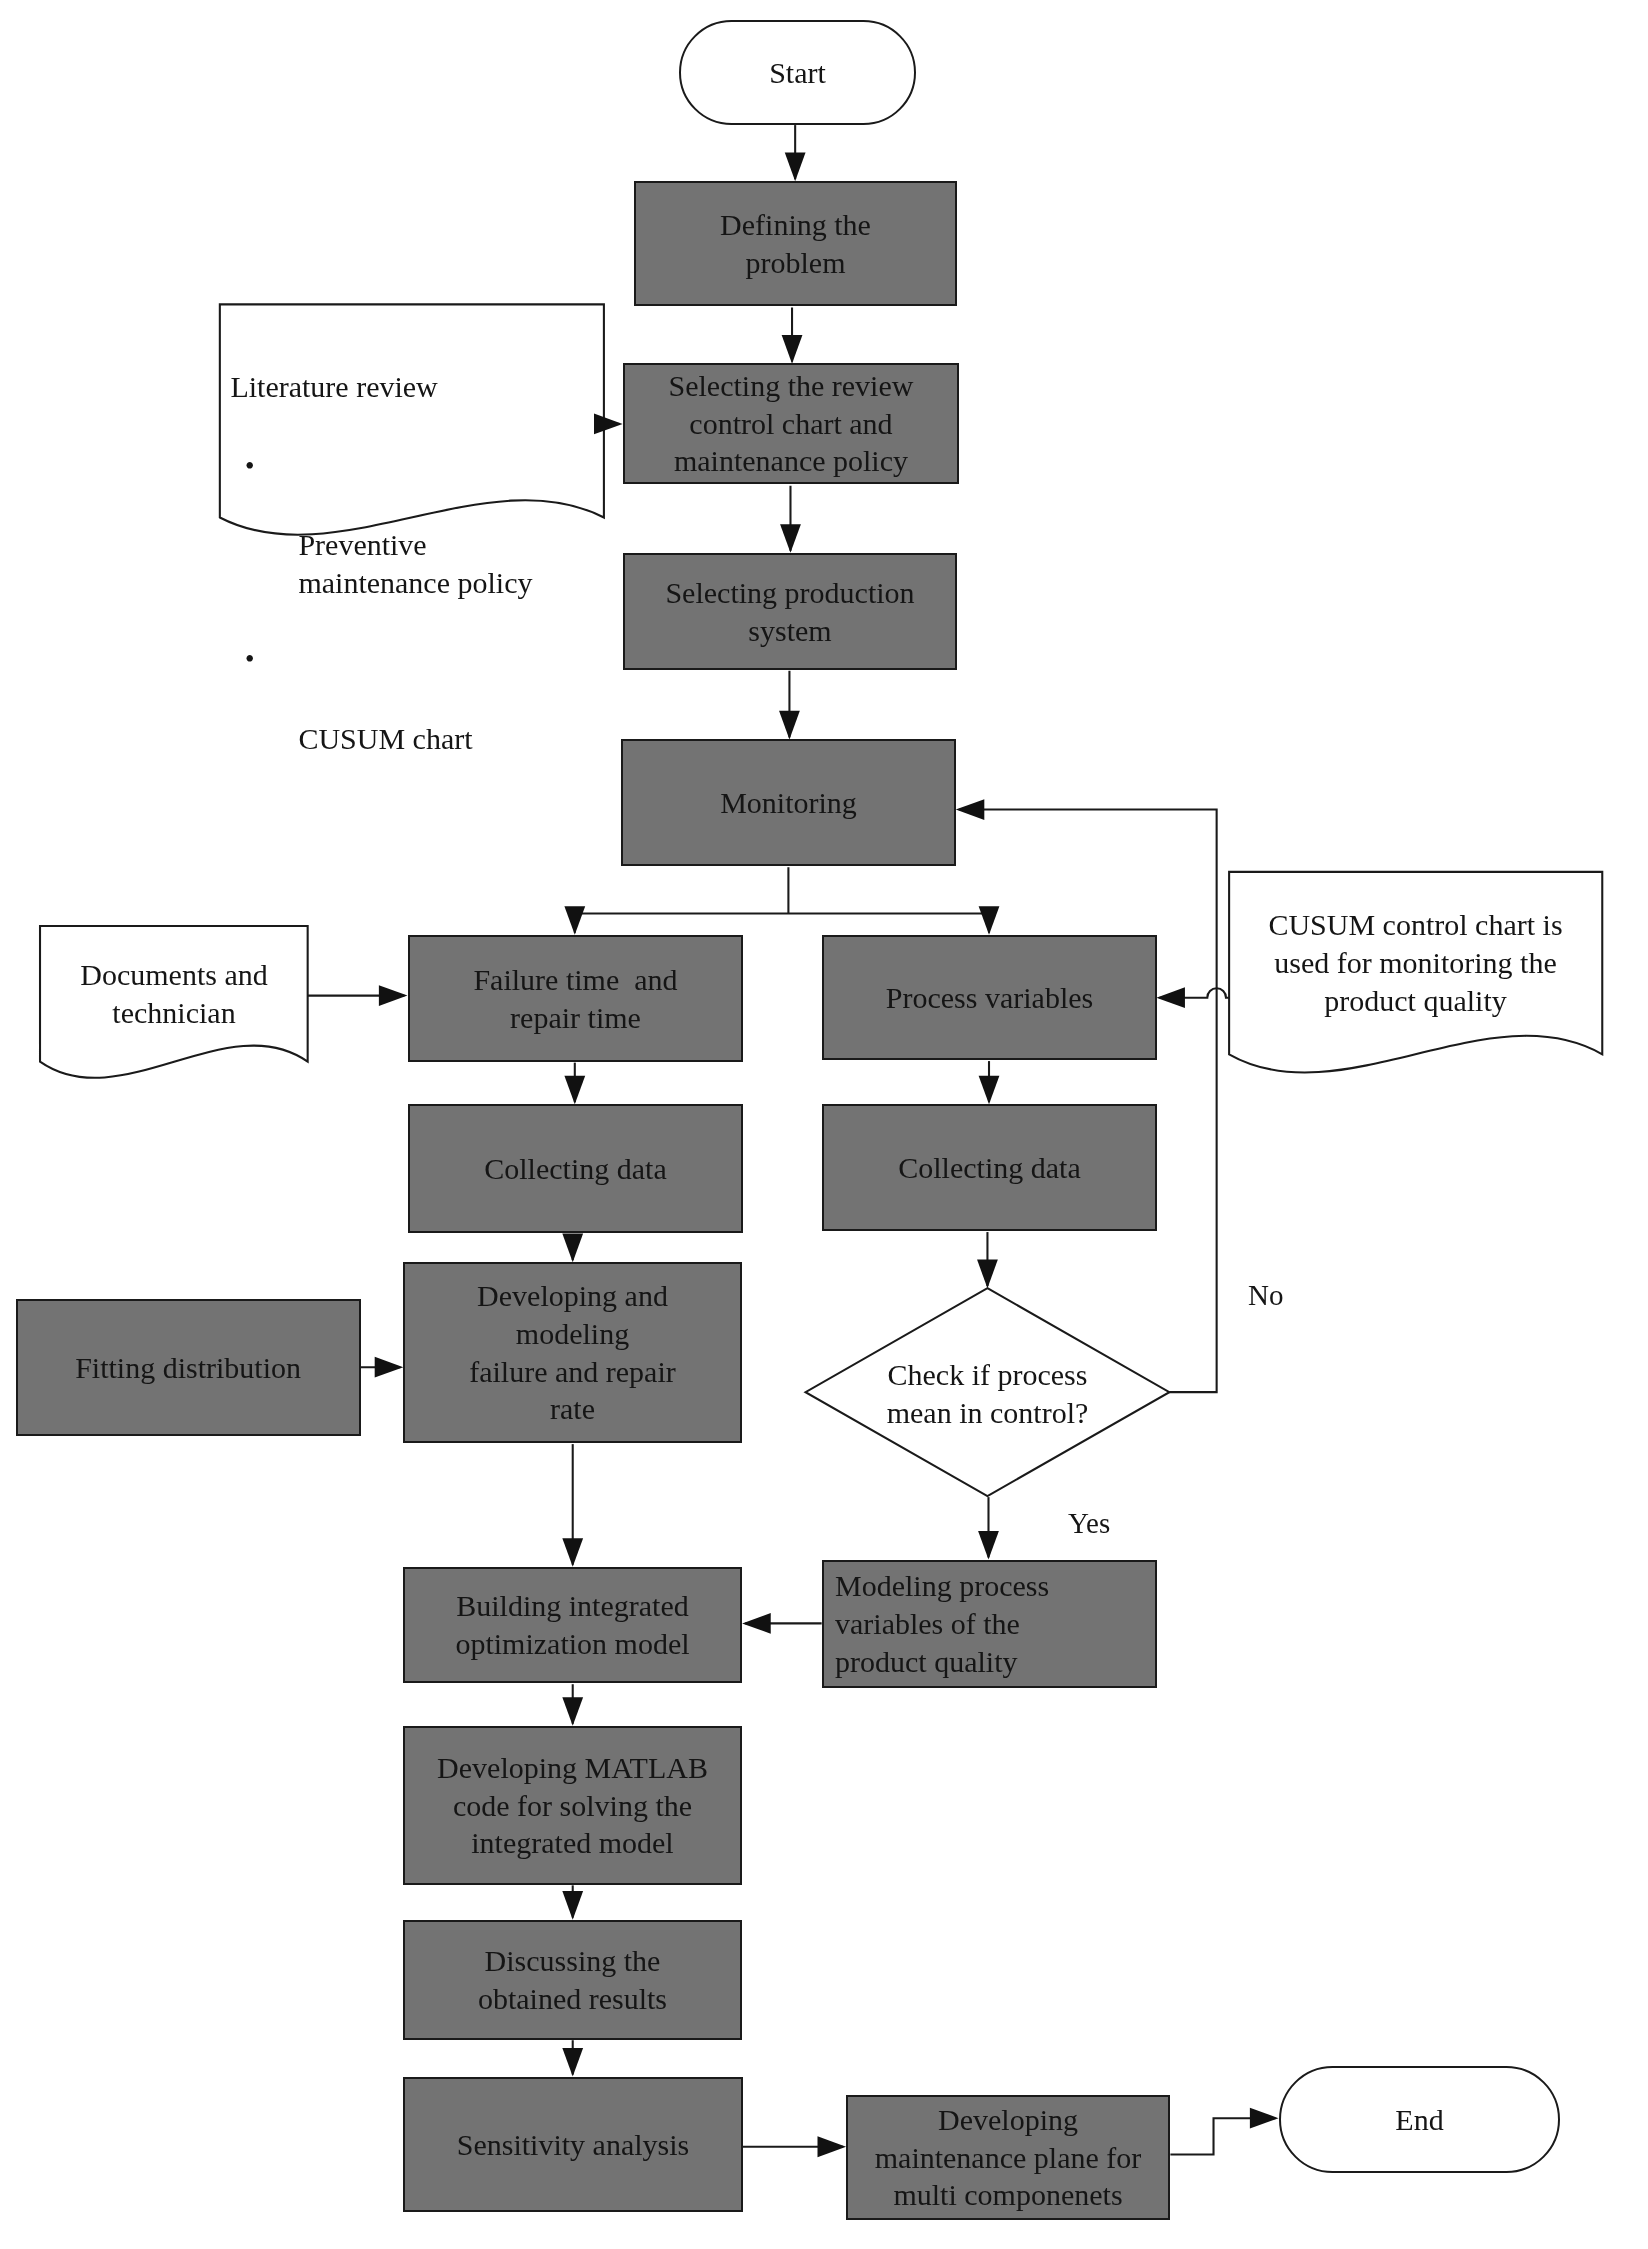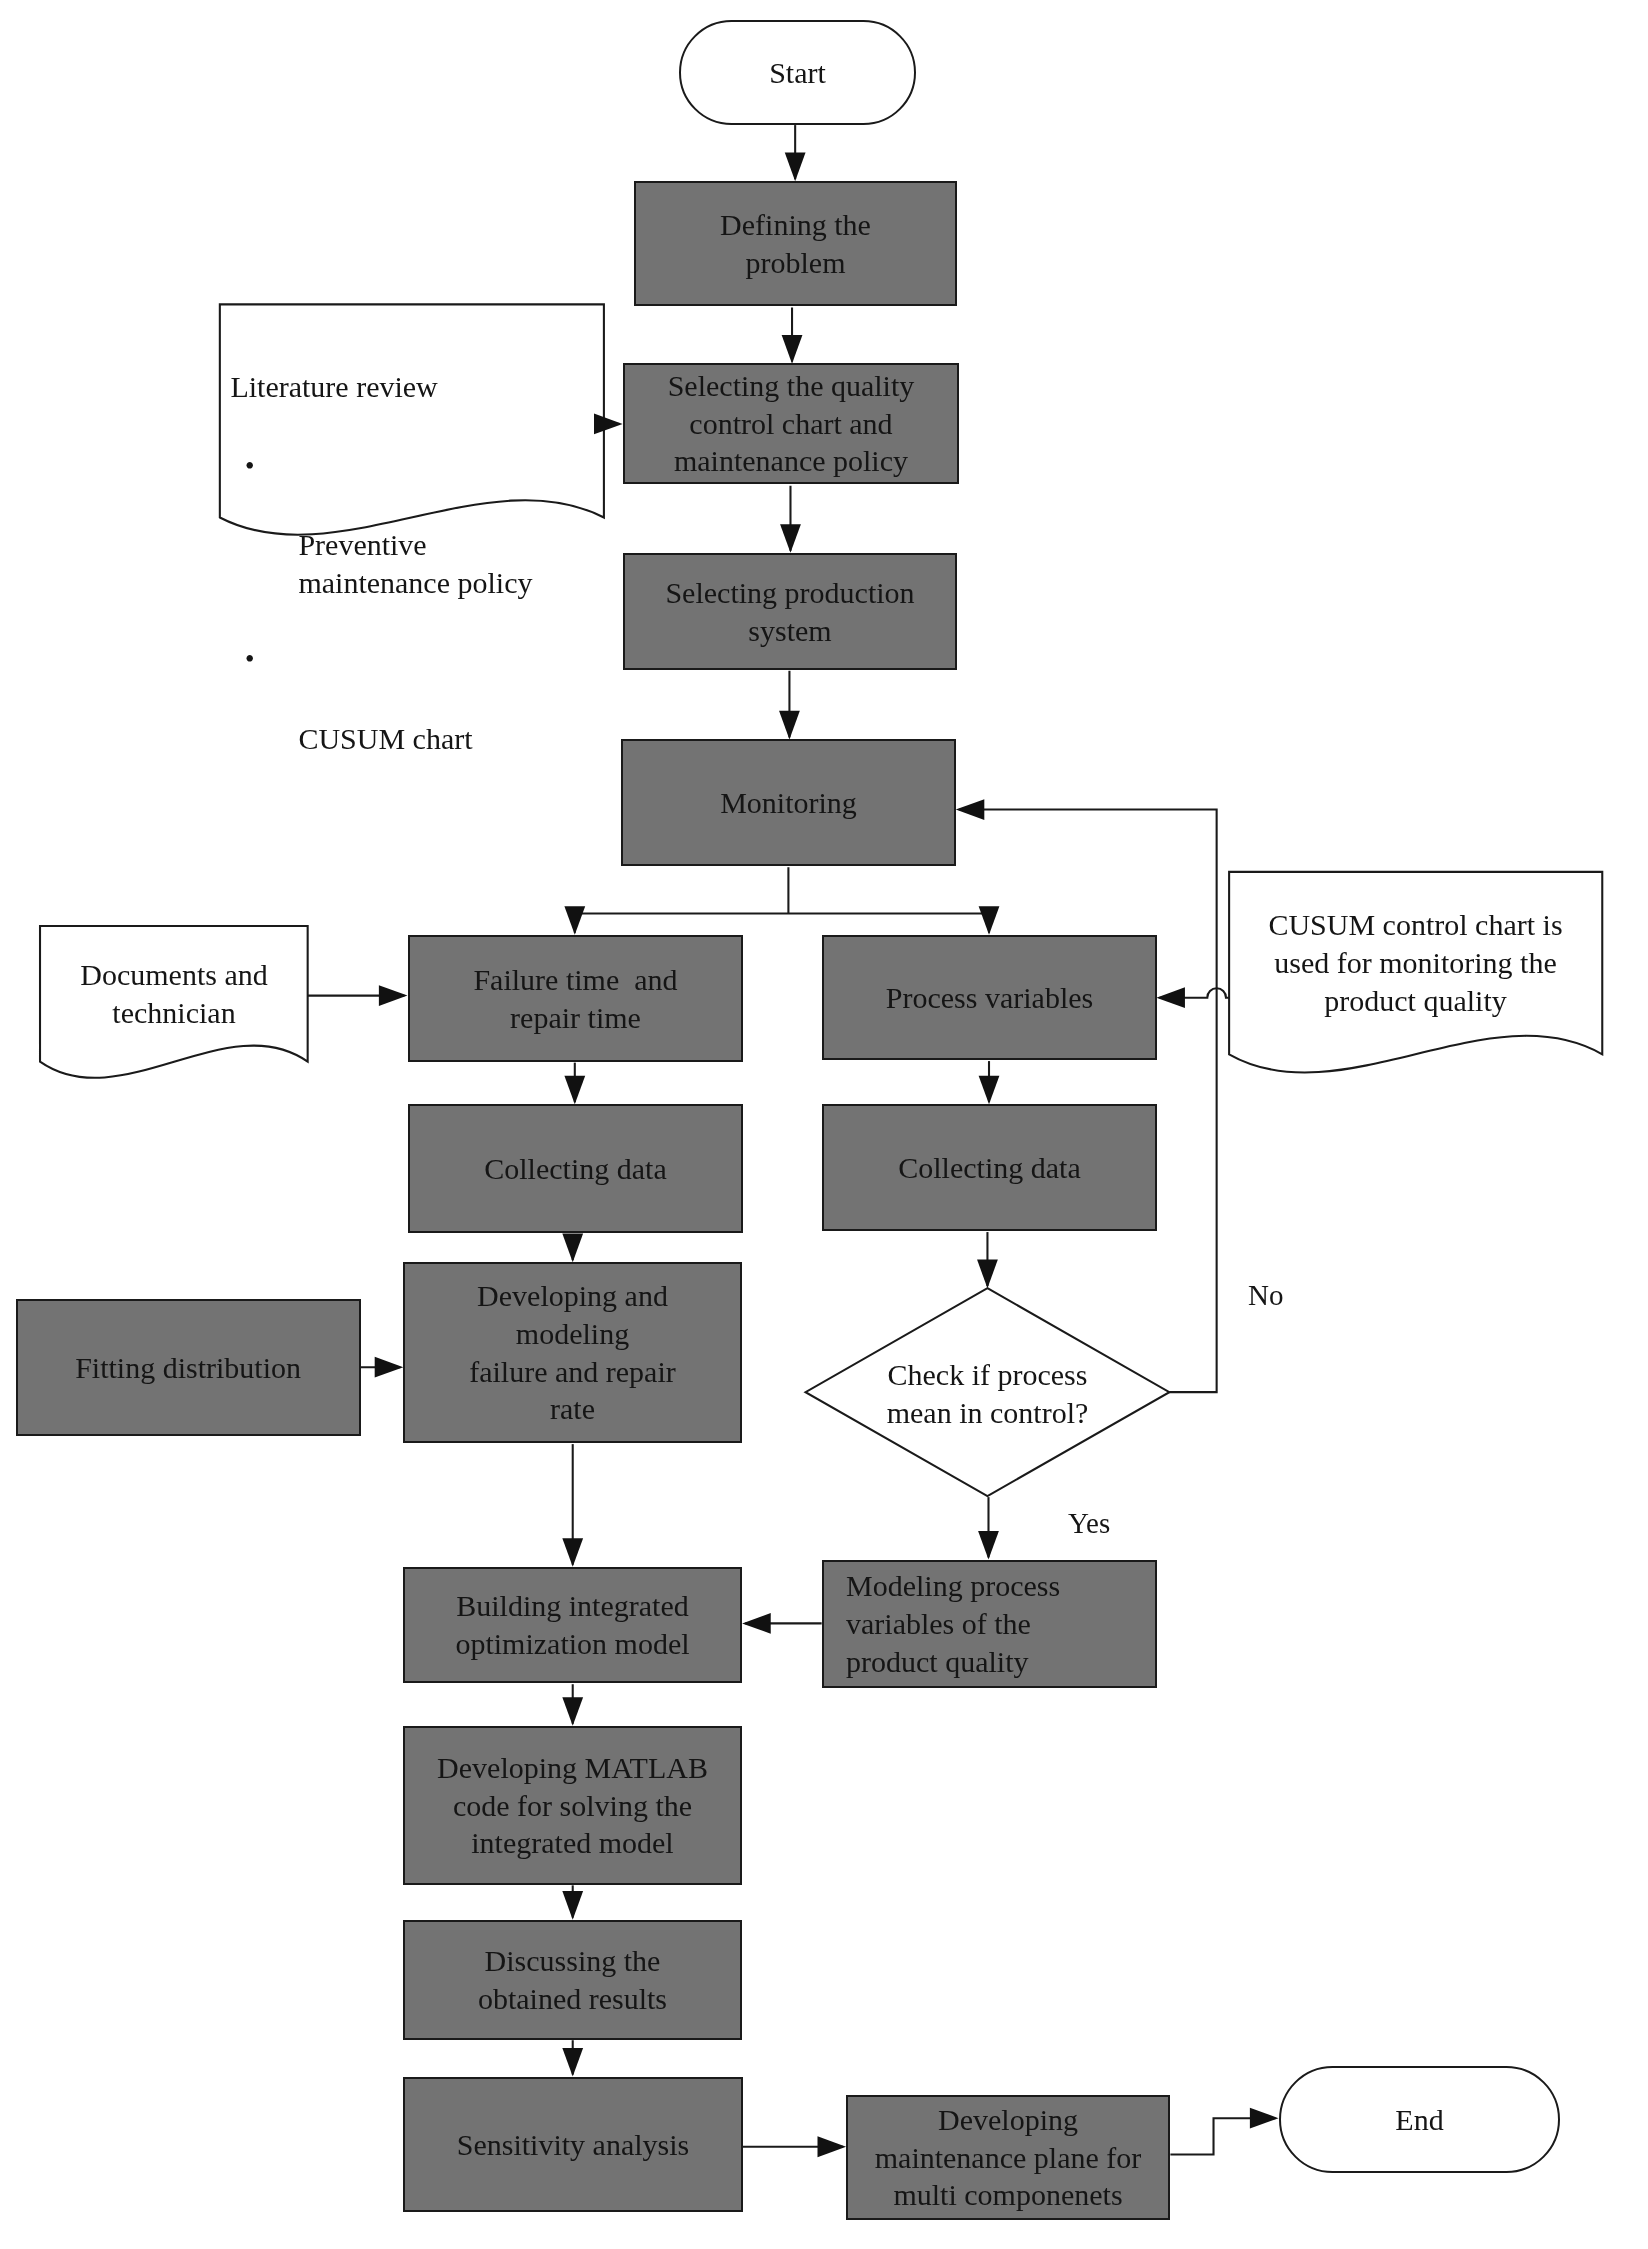--- a/index.html
+++ b/index.html
@@ -9,21 +9,21 @@
   }
   .layer { position:absolute; left:0; top:0; }
   .node {
     position:absolute; display:flex; align-items:center; justify-content:center;
     text-align:center; font-size:30px; line-height:1.26; white-space:pre-line;
     box-sizing:border-box;
   }
   .box { border:2.1px solid #1a1a1a; background:#737373; }
   .terminator { border:2.1px solid #1a1a1a; background:#ffffff; }
   .overlay-text { background:transparent; border:none; }
-  .left-text { justify-content:flex-start; text-align:left; padding-left:22px; }
+  .left-text { justify-content:flex-start; text-align:left; padding-left:11px; }
   .edge-label { position:absolute; font-size:29px; line-height:1.1; }
   .doc-block {
     position:absolute; box-sizing:border-box; font-size:30px; line-height:1.24;
     white-space:pre-line;
   }
   .lit-title { margin-bottom:9.4px; }
   .lit-item { position:relative; padding-left:68px; margin-bottom:7.3px; }
   .lit-item .bullet { position:absolute; left:14.6px; top:-2.1px; font-size:27px; }
   svg line, svg polyline, svg path.connector { stroke:#1a1a1a; stroke-width:4; fill:none; }
   svg .shape { stroke:#1a1a1a; stroke-width:4; fill:#ffffff; }
@@ -97,21 +97,21 @@
     <polygon class="head" points="2280,1899 2280,1939 2225,1919"></polygon>
     <polygon class="head" points="1573,4110 1573,4150 1628,4130"></polygon>
     <polygon class="head" points="2405,4055 2405,4095 2460,4075"></polygon>
   </svg>
 
   <div class="node terminator" style="left:679px;top:20px;width:237px;height:105px;border-radius:53px;">Start</div>
   <div class="node terminator" style="left:1279px;top:2066px;width:281px;height:107px;border-radius:54px;">End</div>
 
   <div class="node box" style="left:634px;top:181px;width:323px;height:125px;">Defining the
 problem</div>
-  <div class="node box" style="left:623px;top:363px;width:336px;height:121px;">Selecting the quality
+  <div class="node box" style="left:623px;top:363px;width:336px;height:121px;">Selecting the review
 control chart and
 maintenance policy</div>
   <div class="node box" style="left:623px;top:553px;width:334px;height:117px;">Selecting production
 system</div>
   <div class="node box" style="left:621px;top:739px;width:335px;height:127px;">Monitoring</div>
   <div class="node box" style="left:408px;top:935px;width:335px;height:127px;">Failure time&nbsp; and
 repair time</div>
   <div class="node box" style="left:822px;top:935px;width:335px;height:125px;">Process variables</div>
   <div class="node box" style="left:408px;top:1104px;width:335px;height:129px;">Collecting data</div>
   <div class="node box" style="left:822px;top:1104px;width:335px;height:127px;">Collecting data</div>

